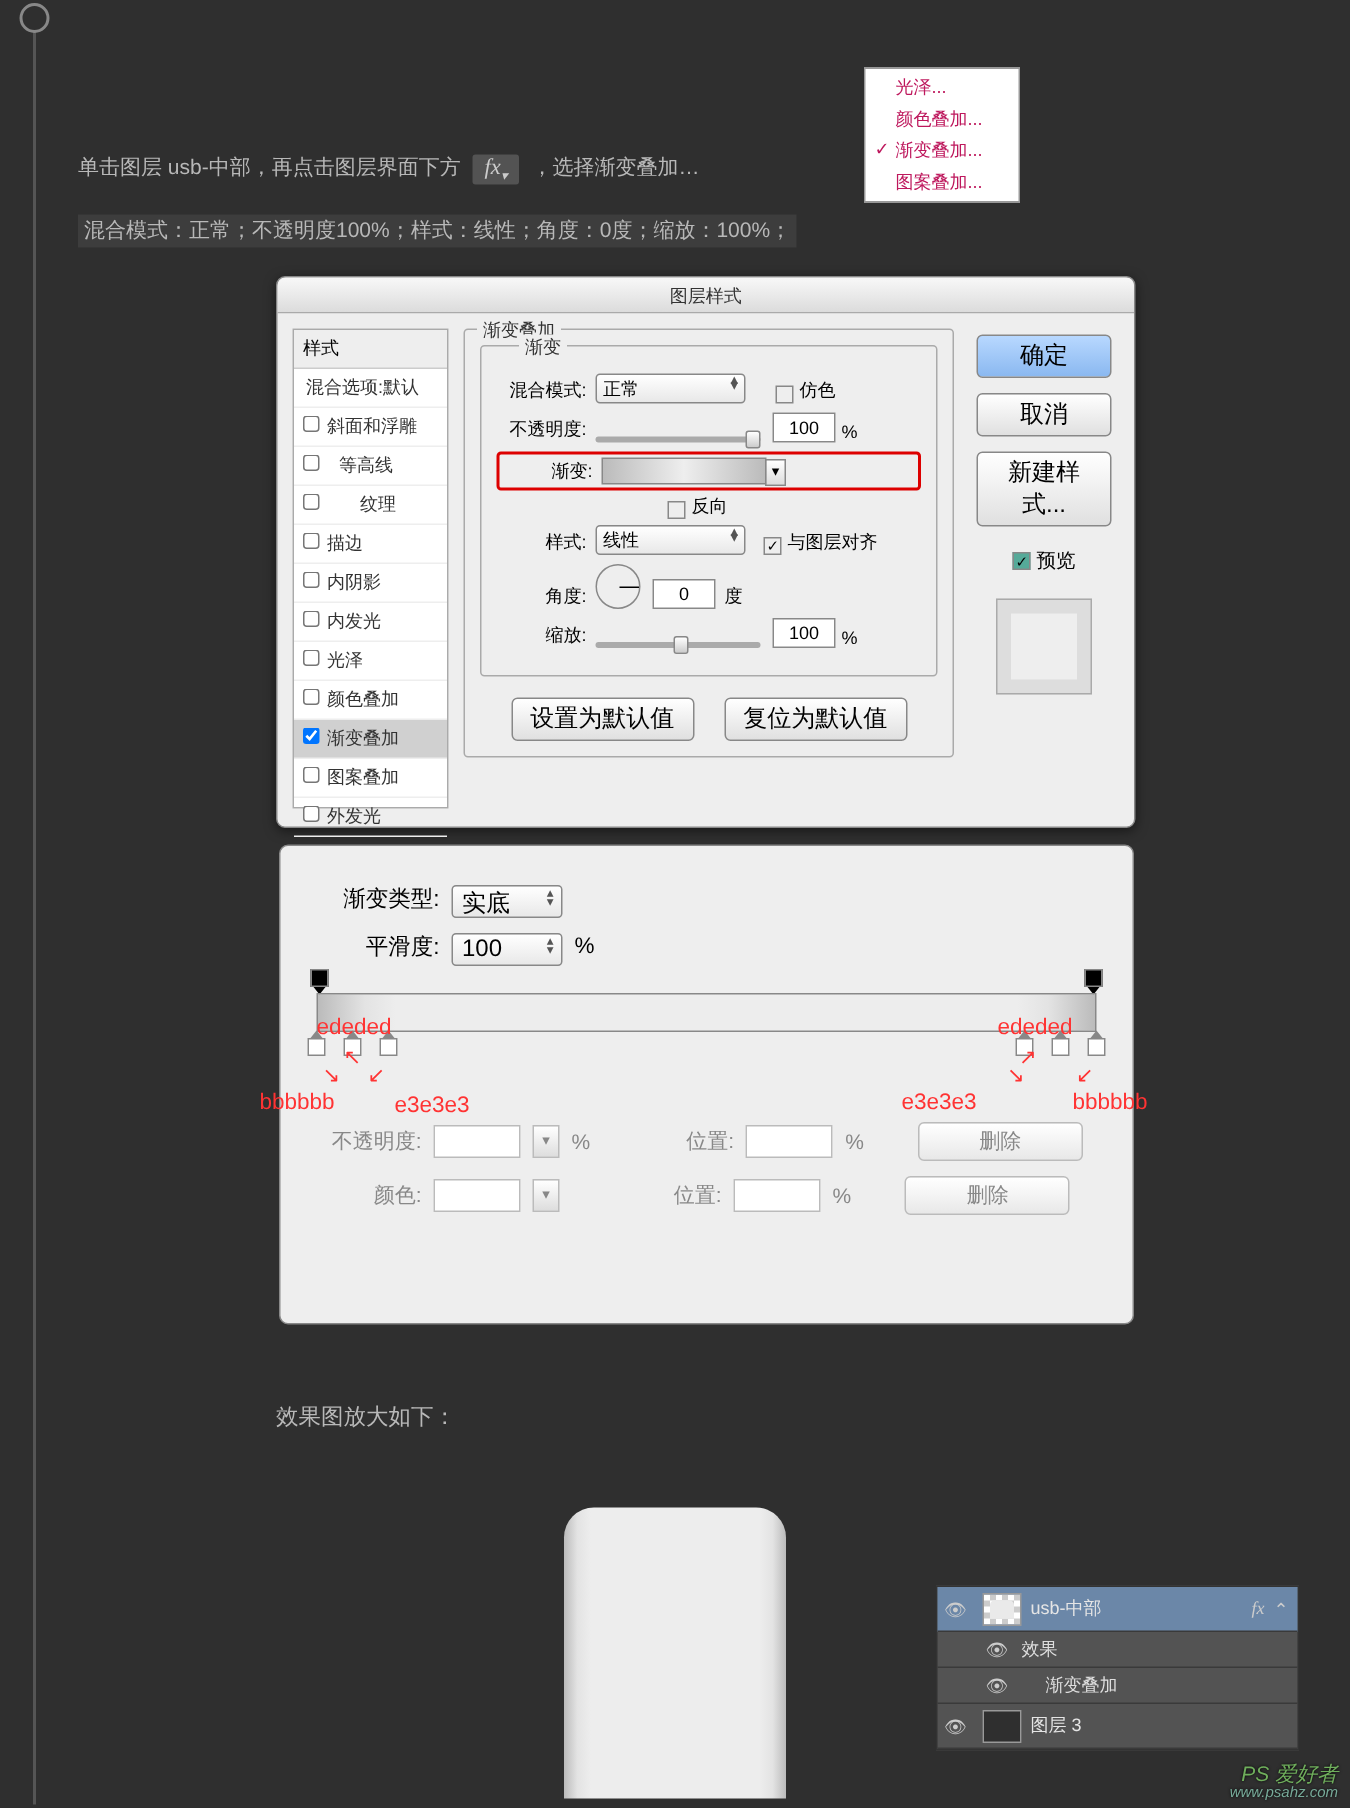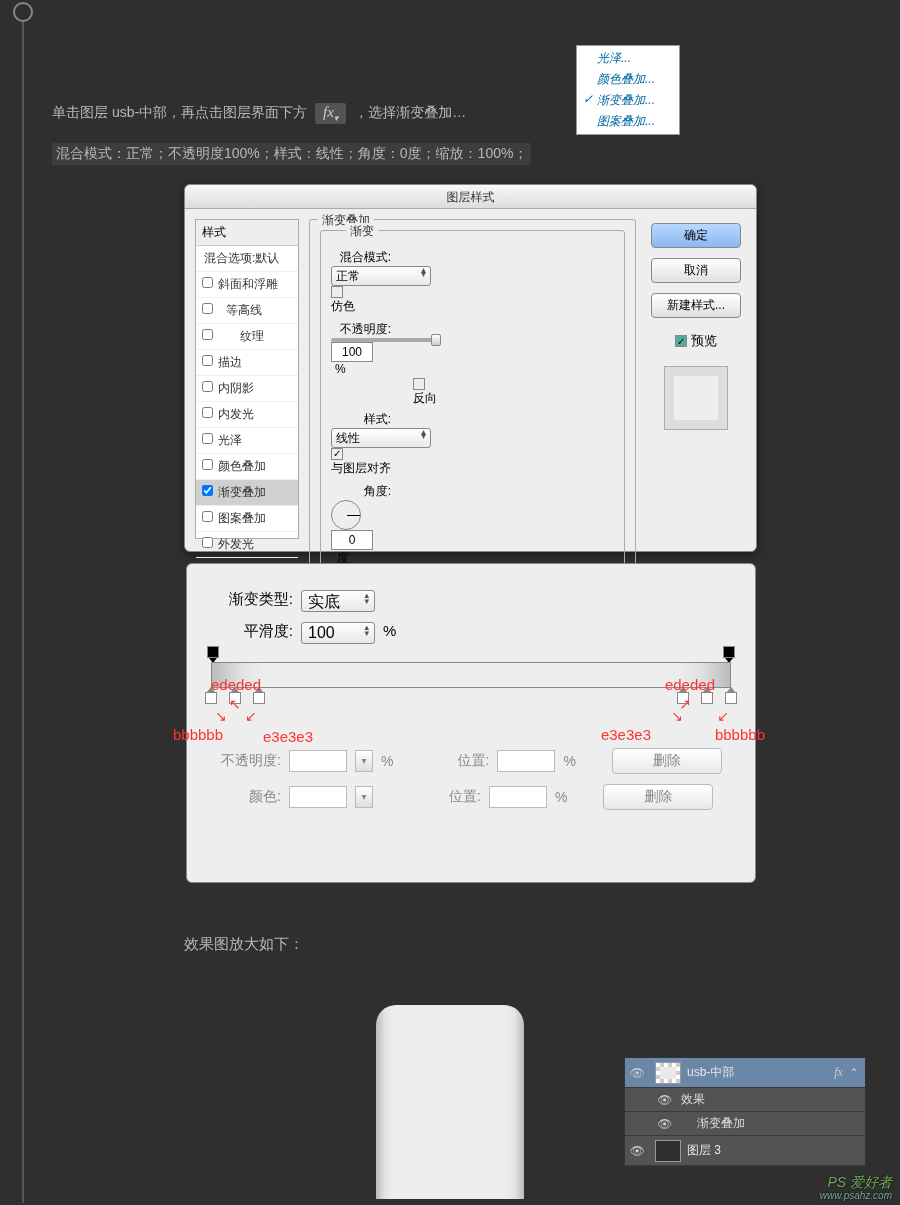--- a/index.html
+++ b/index.html
@@ -2,21 +2,21 @@
 <html><head>
 <meta charset="utf-8">
 <style>
 * { box-sizing: border-box; margin: 0; padding: 0; }
 body { width: 900px; height: 1205px; background: #2f2f2f; font-family: "Microsoft YaHei", Arial, sans-serif; font-size: 13px; position: relative; }
 .timeline-line { position: absolute; left: 22px; top: 3px; width: 2px; height: 1200px; background: #555; }
 .timeline-dot { position: absolute; left: 13px; top: 2px; width: 20px; height: 20px; border: 2px solid #888; border-radius: 50%; background: #2f2f2f; }
 
 
 .context-menu { position: absolute; left: 576px; top: 45px; width: 104px; background: #fff; border: 1px solid #999; font-size: 12px; padding: 2px 0; }
-.context-menu div { padding: 2px 14px 2px 20px; position: relative; color: #0369a1; font-style: italic; }
+.context-menu div { padding: 2px 14px 2px 20px; position: relative; color: #be185d; }
 .context-menu .check::before { content: "✓"; position: absolute; left: 6px; top: 2px; }
 
 
 .instr1 { position: absolute; left: 52px; top: 103px; color: #b8b8b8; font-size: 14px; }
 .fx-badge { display: inline-block; background: #535353; color: #ccc; font-style: italic; padding: 1px 8px; border-radius: 2px; margin: 0 4px; font-family: serif; font-size: 15px; }
 .fx-badge sub { font-size: 9px; }
 .instr2 { position: absolute; left: 52px; top: 143px; color: #b8b8b8; font-size: 14px; background: #3d3d3d; padding: 2px 4px; }
 
 
 .dialog1 { position: absolute; left: 184px; top: 184px; width: 573px; height: 368px; background: #eee; border: 1px solid #888; border-radius: 6px; box-shadow: 0 2px 8px rgba(0,0,0,0.5); }
@@ -26,36 +26,36 @@
 .styles-list .hdr { background: #eee; padding: 4px 6px; font-size: 12px; border-bottom: 1px solid #ccc; }
 .styles-list .item { padding: 4px 6px 4px 22px; font-size: 12px; border-bottom: 1px solid #eee; position: relative; color: #333; }
 .styles-list .item.grp { padding-left: 8px; }
 .styles-list .item.sel { background: #d0d0d0; }
 .styles-list .item input[type=checkbox] { position: absolute; left: 6px; top: 5px; width: 11px; height: 11px; }
 .center-panel { flex: 1; padding: 0 10px; }
 .fieldset { border: 1px solid #aaa; border-radius: 3px; padding: 10px; position: relative; font-size: 12px; }
 .fieldset .legend { position: absolute; top: -8px; left: 8px; background: #eee; padding: 0 4px; color: #333; }
 .fieldset .inner { border: 1px solid #aaa; border-radius: 3px; padding: 12px 10px; position: relative; }
 .fieldset .inner .legend2 { position: absolute; top: -8px; left: 25px; background: #eee; padding: 0 4px; color: #333; font-size: 12px; }
-.row { display: flex; align-items: flex-start; margin: 6px 0; font-size: 12px; flex-direction: column; }
+.row { display: flex; align-items: flex-end; margin: 6px 0; font-size: 12px; }
 .row label { width: 60px; text-align: right; margin-right: 6px; color: #000; }
 .select { width: 100px; height: 20px; border: 1px solid #888; background: linear-gradient(#fff,#e8e8e8); border-radius: 3px; padding: 1px 4px; font-size: 12px; position: relative; }
 .select::after { content: "▾"; position: absolute; right: 4px; top: 1px; color: #555; font-size: 10px; }
 .select::before { content: "▴"; position: absolute; right: 4px; top: -3px; color: #555; font-size: 10px; }
 .slider { width: 110px; height: 4px; background: #aaa; border-radius: 2px; position: relative; margin-right: 8px; }
 .slider .thumb { position: absolute; top: -4px; width: 10px; height: 12px; background: linear-gradient(#fff,#ccc); border: 1px solid #888; border-radius: 2px; }
 .numbox { width: 42px; height: 20px; border: 1px solid #888; background: #fff; text-align: center; font-size: 12px; line-height: 18px; }
 .gradpick { width: 110px; height: 18px; border: 1px solid #888; background: linear-gradient(to right,#bbb,#eee,#bbb); position: relative; }
 .gradpick::after { content: "▾"; position: absolute; right: -14px; top: 0; border: 1px solid #888; width: 12px; height: 16px; text-align: center; background: linear-gradient(#fff,#ddd); font-size: 10px; line-height: 16px; }
 .grad-row { border: 2px solid #d00; border-radius: 3px; padding: 2px; }
 .angle { width: 30px; height: 30px; border: 1px solid #888; border-radius: 50%; position: relative; margin-right: 8px; }
 .angle::after { content: ""; position: absolute; left: 15px; top: 14px; width: 13px; height: 1px; background: #000; }
 .cb { width: 12px; height: 12px; border: 1px solid #888; margin-right: 4px; display: inline-block; vertical-align: middle; }
 .cb.checked::after { content: "✓"; font-size: 10px; position: relative; top: -3px; left: 1px; color: #000; }
-.btn { padding: 3px 12px; border: 1px solid #888; border-radius: 4px; background: linear-gradient(#fff,#e0e0e0); font-size: 12px; }
+.btn { padding: 3px 12px; border: 1px solid #888; border-radius: 4px; background: linear-gradient(#fff,#e0e0e0); font-size: 16px; }
 .btns-row { display: flex; gap: 20px; justify-content: center; margin-top: 14px; }
 .right-btns { width: 100px; display: flex; flex-direction: column; gap: 10px; align-items: center; padding-top: 4px; }
 .right-btns .btn { width: 90px; text-align: center; }
 .right-btns .btn.primary { background: linear-gradient(#b8d8ff,#8ab8f0); }
 .preview-box { width: 64px; height: 64px; border: 1px solid #aaa; background: #ddd; margin-top: 6px; display: flex; align-items: center; justify-content: center; }
 .preview-box::after { content: ""; width: 44px; height: 44px; background: #eee; }
 
 
 .dialog2 { position: absolute; left: 186px; top: 563px; width: 570px; height: 320px; background: #eee; border: 1px solid #888; border-radius: 6px; padding: 16px; }
 .d2-row { display: flex; margin: 10px 0; font-size: 15px; }
@@ -159,21 +159,25 @@
             <span>仿色</span>
           </div>
           <div class="row">
             <label>不透明度:</label>
             <div class="slider">
                 <div class="thumb" style="left:100px"></div>
               </div>
             <div class="numbox">100</div>
             <span style="margin-left:4px">%</span>
           </div>
-          <div class="row" style="margin-top:-4px;margin-left:82px">
+          <div class="row grad-row">
+            <label>渐变:</label>
+            <div class="gradpick"></div>
+          </div>
+          <div class="row" style="margin-top:-4px;margin-left:114px">
             <span class="cb"></span>
             <span>反向</span>
           </div>
           <div class="row" style="margin-top:-2px">
             <label>样式:</label>
             <div class="select">线性</div>
             <span style="width:12px"></span>
             <span class="cb checked"></span>
             <span>与图层对齐</span>
           </div>
@@ -184,20 +188,24 @@
             <span style="margin-left:6px">度</span>
           </div>
           <div class="row">
             <label>缩放:</label>
             <div class="slider">
                 <div class="thumb" style="left:52px"></div>
               </div>
             <div class="numbox">100</div>
             <span style="margin-left:4px">%</span>
           </div>
+        </div>
+        <div class="btns-row">
+          <div class="btn">设置为默认值</div>
+          <div class="btn">复位为默认值</div>
         </div>
       </div>
     </div>
 
     <div class="right-btns">
       <div class="btn primary">确定</div>
       <div class="btn">取消</div>
       <div class="btn">新建样式...</div>
       <div style="display:flex;align-items:center;margin-top:4px">
         <span class="cb checked" style="background:#5a9"></span>

